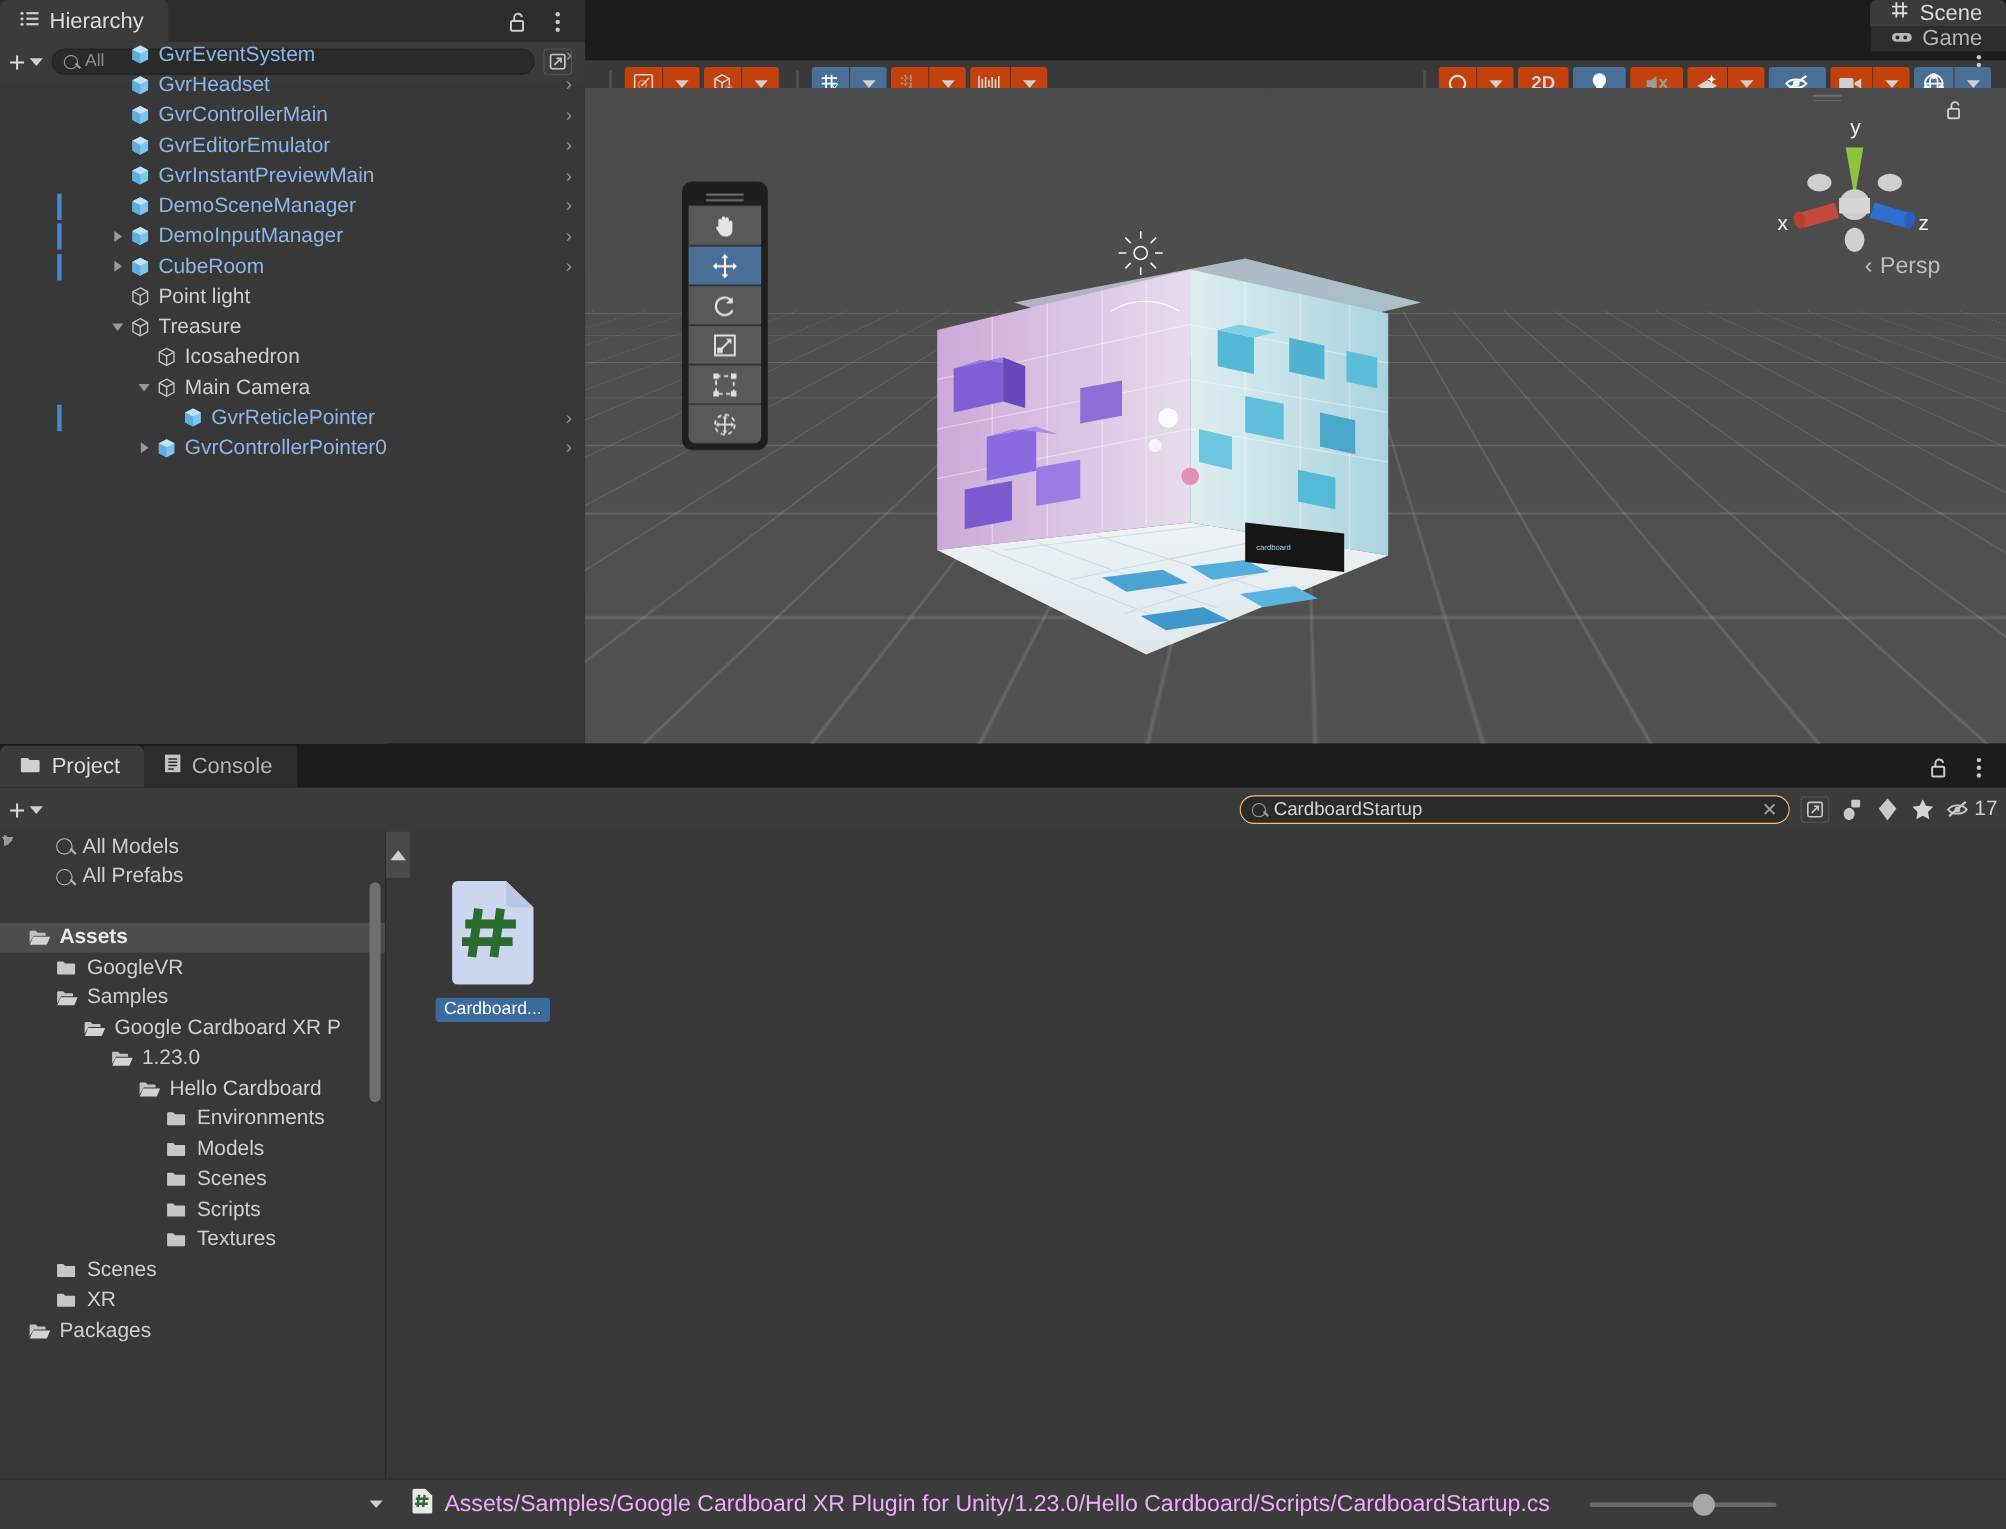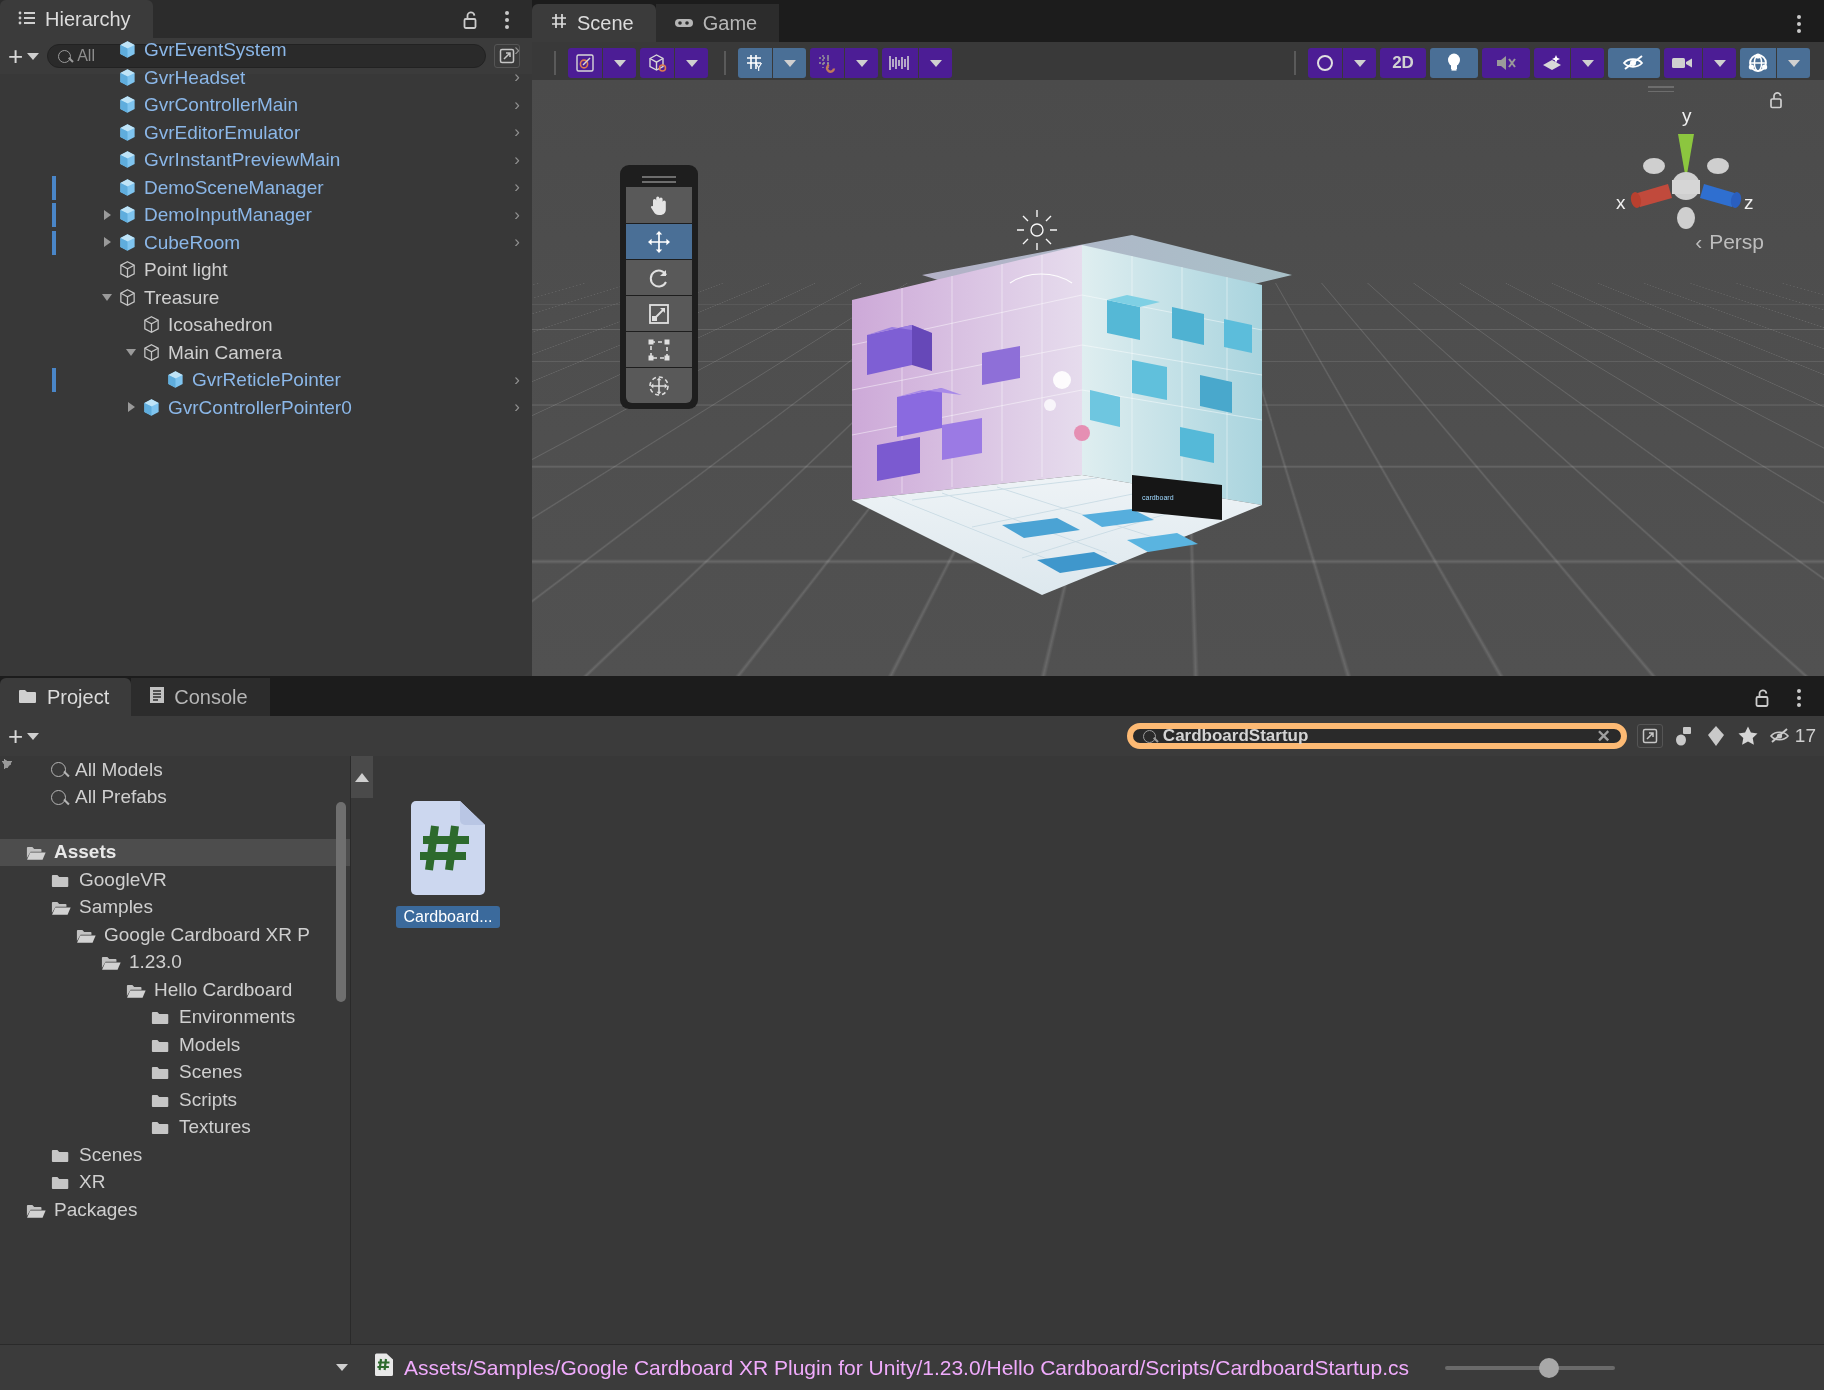--- a/index.html
+++ b/index.html
@@ -47,23 +47,23 @@
   .row .lbl { line-height:1; }
   .row.prefab .lbl { color:#8bb7e8; }
   .row.plain .lbl { color:#cfcfcf; }
   .row.dim .lbl { color:#7b7b7b; }
   .row .chev { position:absolute; right:12px; color:#909090; font-size:17px; }
   .mod-bar { position:absolute; left:52px; top:2px; width:4px; height:24px; background:#4a86c8; }
   .row .kebab-row { position:absolute; right:14px; }
 
   
   .scenepane { position:absolute; left:532px; top:0; width:1292px; height:676px; background:#393939; }
-  .scene-tabs { height:42px; background:#1c1c1c; display:flex; align-items:flex-end; }
+  .scene-tabs { height:55px; background:#1c1c1c; display:flex; align-items:flex-end;flex-direction:column; }
   .scene-toolbar { height:42px; background:#393939; display:flex; align-items:center; gap:0px; padding:0 10px; }
-  .tbtn { height:30px; min-width:34px; background:#4c1d95; border-radius:3px; display:flex;
+  .tbtn { height:30px; min-width:34px; background:#c2410c; border-radius:3px; display:flex;
           align-items:center; justify-content:center; color:#d2d2d2; font-size:15px; padding:0 6px; }
   .tbtn.blue { background:#4a6f96; }
   .tgroup { display:flex; align-items:center; margin-right:4px; }
   .tgroup .tbtn { border-radius:0; }
   .tgroup .tbtn:first-child { border-top-left-radius:3px; border-bottom-left-radius:3px; }
   .tgroup .tbtn:last-child { border-top-right-radius:3px; border-bottom-right-radius:3px; }
   .tgroup .tbtn + .tbtn { border-left:1px solid #393939; }
   .sep { width:2px; height:24px; border-left:1px solid #5a5a5a; border-right:1px solid #5a5a5a; margin:0 12px; }
   .spacer { flex:1; }
   .arrow-dn { width:0;height:0;border-left:6px solid transparent;border-right:6px solid transparent;border-top:7px solid #d0d0d0; }
@@ -94,22 +94,22 @@
   .giz-grip { position:absolute; right:150px; top:6px; display:flex; flex-direction:column; gap:3px; }
   .giz-grip i { width:26px;height:1.5px;background:#6d6d6d;display:block; }
 
   
   .room { position:absolute; left:300px; top:95px; width:700px; height:470px; }
 
   
   .projpane { position:absolute; left:0; top:676px; width:1824px; height:714px; background:#383838; }
   .proj-tabs { height:40px; background:#1c1c1c; display:flex; align-items:flex-end; position:relative; }
   .proj-toolbar { height:40px; background:#3b3b3b; display:flex; align-items:center; padding:0 8px; gap:10px; }
-  .proj-search { width:500px; height:26px; background:#2a2a2a; border:6px solid #fdba74; border-radius:13px;
-                 display:flex; align-items:center; gap:7px; padding:0 10px;font-weight:bold; }
+  .proj-search { width:500px; height:26px; background:#2a2a2a; border:1px solid #fdba74; border-radius:13px;
+                 display:flex; align-items:center; gap:7px; padding:0 10px; }
   .proj-search .val { font-size:17px; color:#d4d4d4; flex:1; }
   .proj-search .clear { font-size:17px; color:#a0a0a0; }
   .proj-body { position:absolute; top:80px; left:0; right:0; bottom:46px; display:flex; }
   .proj-left { width:350px; background:#383838; position:relative; overflow:hidden; }
   .proj-right { flex:1; background:#383838; position:relative; border-left:1px solid #2a2a2a; }
   .filterbar { height:42px; background:#4a4a4a; display:flex; align-items:center; gap:0; padding-left:18px; font-size:19px; }
   .filterbar .lab { color:#dedede; font-weight:bold; margin-right:12px; }
   .fchip { padding:5px 16px; border-radius:14px; color:#d8d8d8; }
   .fchip.on { background:#5f5f5f; }
   .scroll-up { position:absolute; left:0; top:0; width:22px; height:42px; background:#4a4a4a;

